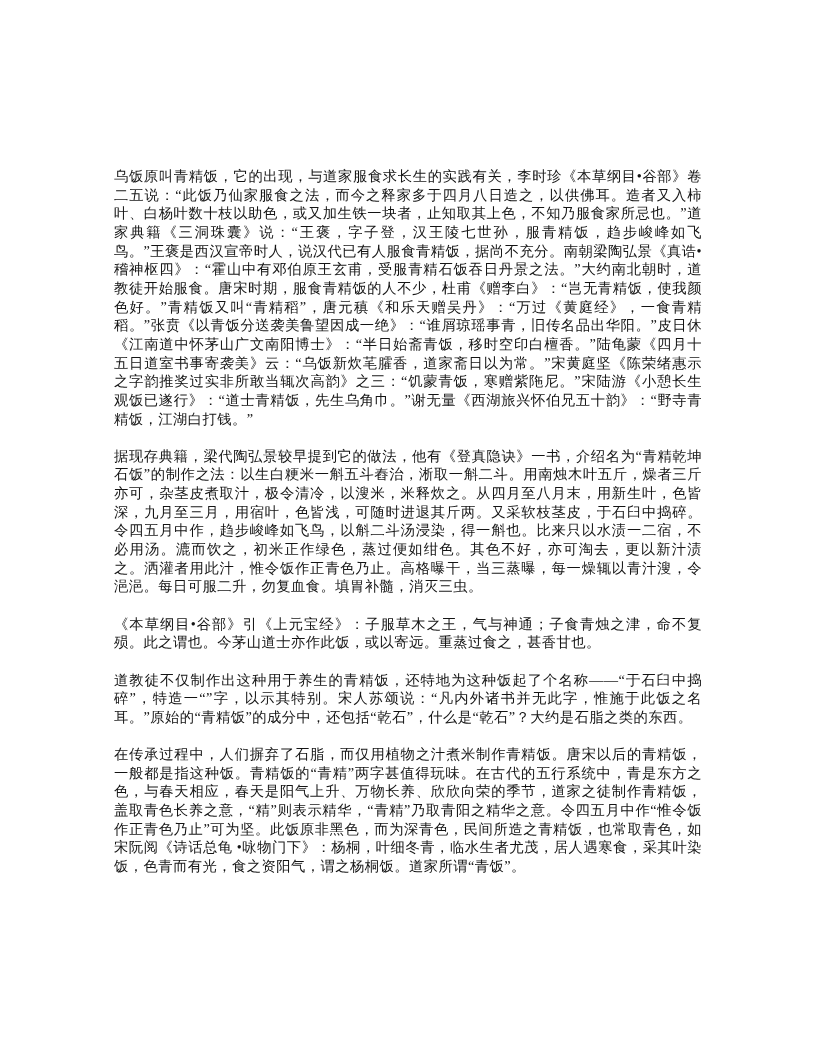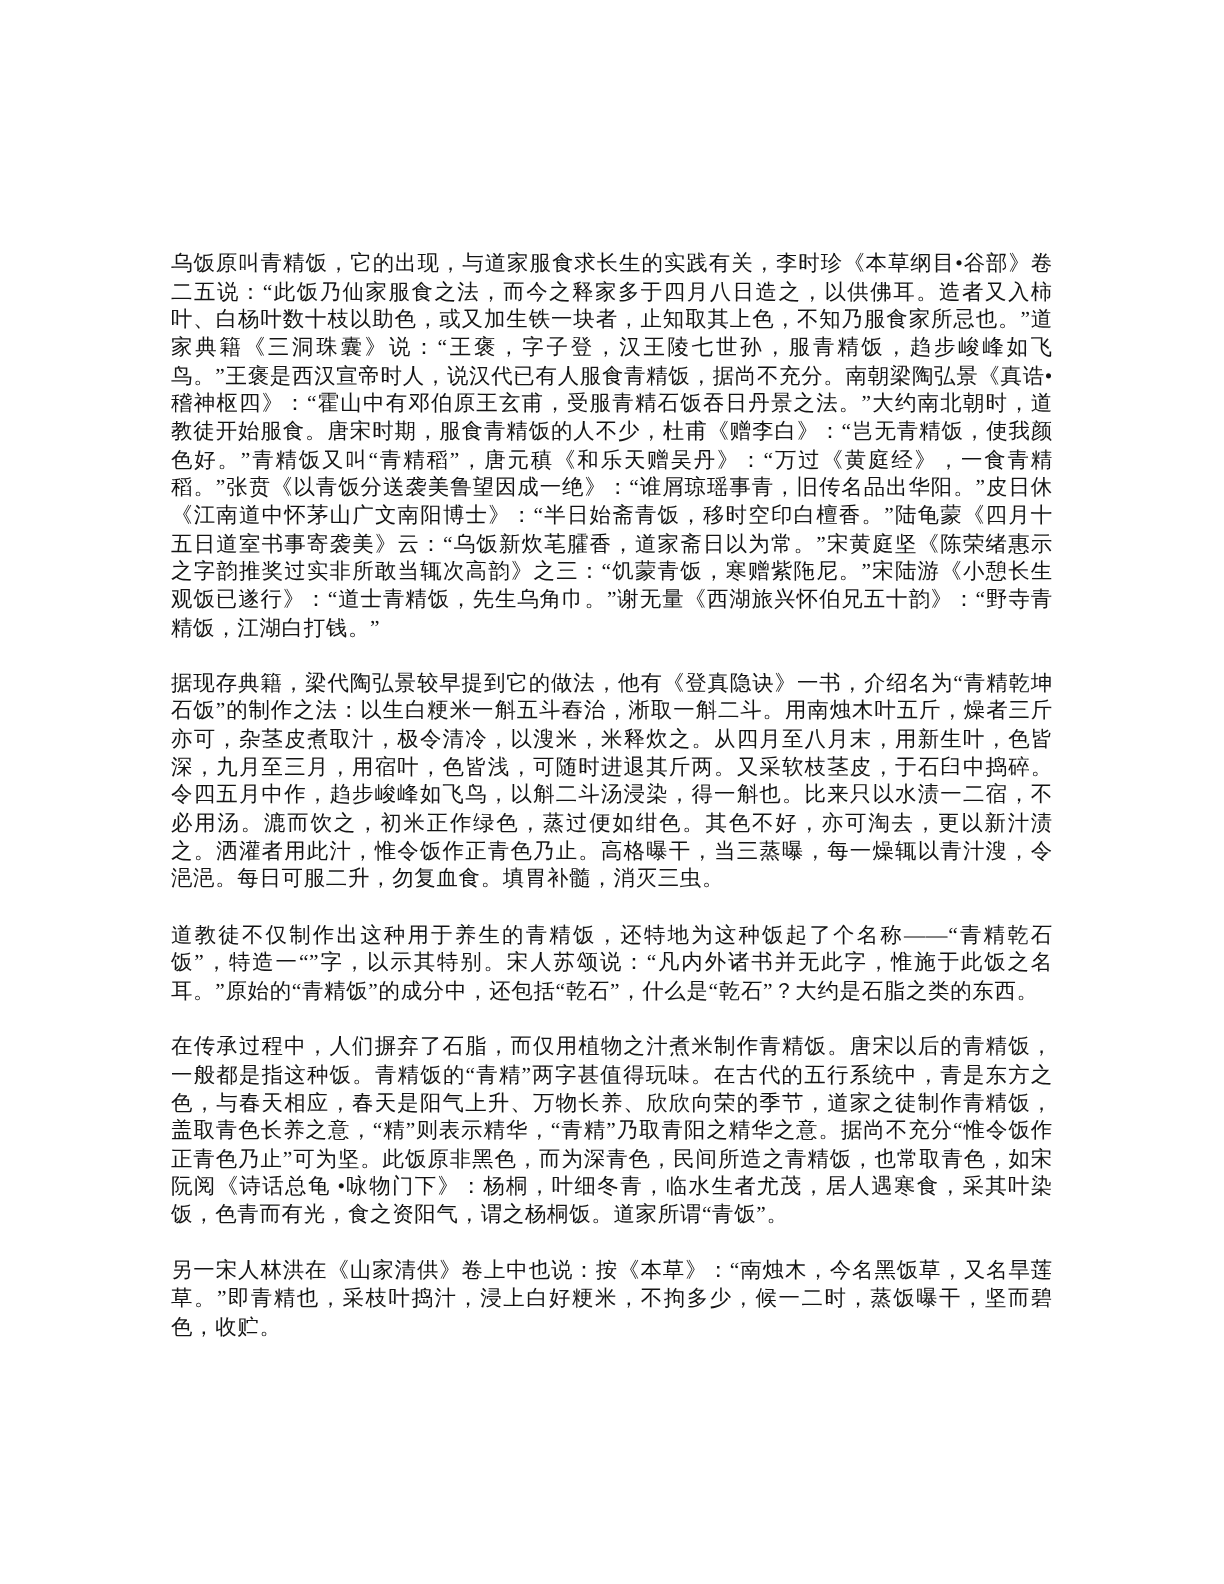--- a/index.html
+++ b/index.html
@@ -33,16 +33,16 @@
   .doc-para:last-child {
     margin-bottom: 0;
   }
 </style>
 </head>
 <body>
 
 <div class="doc-page">
   <p class="doc-para">乌饭原叫青精饭，它的出现，与道家服食求长生的实践有关，李时珍《本草纲目•谷部》卷二五说：“此饭乃仙家服食之法，而今之释家多于四月八日造之，以供佛耳。造者又入柿叶、白杨叶数十枝以助色，或又加生铁一块者，止知取其上色，不知乃服食家所忌也。”道家典籍《三洞珠囊》说：“王褒，字子登，汉王陵七世孙，服青精饭，趋步峻峰如飞鸟。”王褒是西汉宣帝时人，说汉代已有人服食青精饭，据尚不充分。南朝梁陶弘景《真诰•稽神枢四》：“霍山中有邓伯原王玄甫，受服青精石饭吞日丹景之法。”大约南北朝时，道教徒开始服食。唐宋时期，服食青精饭的人不少，杜甫《赠李白》：“岂无青精饭，使我颜色好。”青精饭又叫“青精稻”，唐元稹《和乐天赠吴丹》：“万过《黄庭经》，一食青精稻。”张贲《以青饭分送袭美鲁望因成一绝》：“谁屑琼瑶事青，旧传名品出华阳。”皮日休《江南道中怀茅山广文南阳博士》：“半日始斋青饭，移时空印白檀香。”陆龟蒙《四月十五日道室书事寄袭美》云：“乌饭新炊芼臛香，道家斋日以为常。”宋黄庭坚《陈荣绪惠示之字韵推奖过实非所敢当辄次高韵》之三：“饥蒙青饭，寒赠紫陁尼。”宋陆游《小憩长生观饭已遂行》：“道士青精饭，先生乌角巾。”谢无量《西湖旅兴怀伯兄五十韵》：“野寺青精饭，江湖白打钱。”</p>
   <p class="doc-para">据现存典籍，梁代陶弘景较早提到它的做法，他有《登真隐诀》一书，介绍名为“青精乾坤石饭”的制作之法：以生白粳米一斛五斗舂治，淅取一斛二斗。用南烛木叶五斤，燥者三斤亦可，杂茎皮煮取汁，极令清冷，以溲米，米释炊之。从四月至八月末，用新生叶，色皆深，九月至三月，用宿叶，色皆浅，可随时进退其斤两。又采软枝茎皮，于石臼中捣碎。令四五月中作，趋步峻峰如飞鸟，以斛二斗汤浸染，得一斛也。比来只以水渍一二宿，不必用汤。漉而饮之，初米正作绿色，蒸过便如绀色。其色不好，亦可淘去，更以新汁渍之。洒灌者用此汁，惟令饭作正青色乃止。高格曝干，当三蒸曝，每一燥辄以青汁溲，令浥浥。每日可服二升，勿复血食。填胃补髓，消灭三虫。</p>
-  <p class="doc-para">道教徒不仅制作出这种用于养生的青精饭，还特地为这种饭起了个名称——“青精乾石饭”，特造一“”字，以示其特别。宋人苏颂说：“凡内外诸书并无此字，惟施于此饭之名耳。”原始的“青精饭”的成分中，还包括“乾石”，什么是“乾石”？大约是石脂之类的东西。</p>
-  <p class="doc-para">在传承过程中，人们摒弃了石脂，而仅用植物之汁煮米制作青精饭。唐宋以后的青精饭，一般都是指这种饭。青精饭的“青精”两字甚值得玩味。在古代的五行系统中，青是东方之色，与春天相应，春天是阳气上升、万物长养、欣欣向荣的季节，道家之徒制作青精饭，盖取青色长养之意，“精”则表示精华，“青精”乃取青阳之精华之意。据尚不充分“惟令饭作正青色乃止”可为坚。此饭原非黑色，而为深青色，民间所造之青精饭，也常取青色，如宋阮阅《诗话总龟 •咏物门下》：杨桐，叶细冬青，临水生者尤茂，居人遇寒食，采其叶染饭，色青而有光，食之资阳气，谓之杨桐饭。道家所谓“青饭”。</p>
-  <p class="doc-para">另一宋人林洪在《山家清供》卷上中也说：按《本草》：“南烛木，今名黑饭草，又名旱莲草。”即青精也，采枝叶捣汁，浸上白好粳米，不拘多少，候一二时，蒸饭曝干，坚而碧色，收贮。</p>
+  <p class="doc-para">《本草纲目•谷部》引《上元宝经》：子服草木之王，气与神通；子食青烛之津，命不复殒。此之谓也。今茅山道士亦作此饭，或以寄远。重蒸过食之，甚香甘也。</p>
+  <p class="doc-para">道教徒不仅制作出这种用于养生的青精饭，还特地为这种饭起了个名称——“于石臼中捣碎”，特造一“”字，以示其特别。宋人苏颂说：“凡内外诸书并无此字，惟施于此饭之名耳。”原始的“青精饭”的成分中，还包括“乾石”，什么是“乾石”？大约是石脂之类的东西。</p>
+  <p class="doc-para">在传承过程中，人们摒弃了石脂，而仅用植物之汁煮米制作青精饭。唐宋以后的青精饭，一般都是指这种饭。青精饭的“青精”两字甚值得玩味。在古代的五行系统中，青是东方之色，与春天相应，春天是阳气上升、万物长养、欣欣向荣的季节，道家之徒制作青精饭，盖取青色长养之意，“精”则表示精华，“青精”乃取青阳之精华之意。令四五月中作“惟令饭作正青色乃止”可为坚。此饭原非黑色，而为深青色，民间所造之青精饭，也常取青色，如宋阮阅《诗话总龟 •咏物门下》：杨桐，叶细冬青，临水生者尤茂，居人遇寒食，采其叶染饭，色青而有光，食之资阳气，谓之杨桐饭。道家所谓“青饭”。</p>
 </div>
 
 </body></html>

